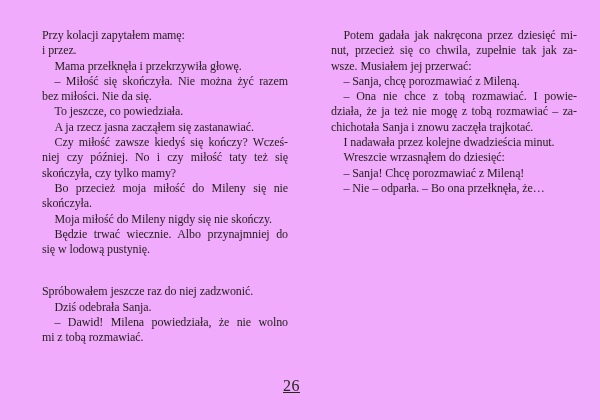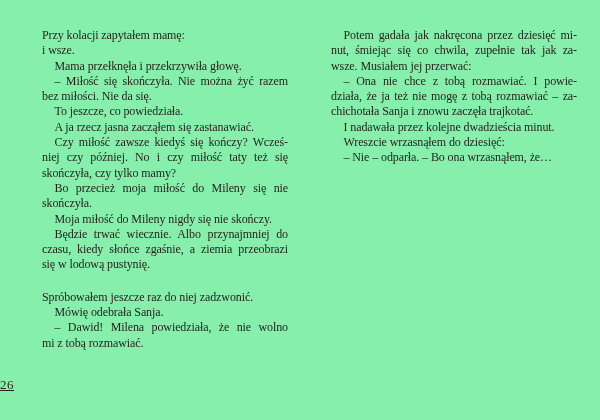--- a/index.html
+++ b/index.html
@@ -11,21 +11,21 @@
     height: 420px;
     background: #fefefe;
     position: relative;
     overflow: hidden;
     font-family: "Liberation Serif", "DejaVu Serif", serif;
     color: #231e1a;
   }
   .book-spread {
     position: absolute;
     inset: 0;
-    background: #86efac;
+    background: #f0abfc;
   }
   .text-column {
     position: absolute;
     top: 28px;
     width: 246px;
   }
   .text-column.left  { left: 42px;  }
   .text-column.right { left: 331px; font-family: Liberation Serif, serif; }
   .line {
     font-size: 12px;
@@ -34,68 +34,69 @@
     letter-spacing: -0.1px;
     overflow: hidden;
     white-space: normal;
     text-align: left;
   }
   .line.indent { padding-left: 12.5px; }
   .line.justify {
     text-align: justify;
     text-align-last: justify;
   }
-  .line.gap { margin-top: 17px; }
+  .line.gap { margin-top: 27px; }
   .page-number {
     position: absolute;
     top: 377px;
     left: 0;
     width: 300px;
-    text-align: left;
-    font-size: 13px;
+    text-align: right;
+    font-size: 16px;
     letter-spacing: 0.5px;
     color: #2a2521;
     text-decoration: underline;
   }
 </style>
 </head>
 <body>
 
 <main class="book-spread">
 
   <section class="text-column left" id="left-column">
       <div class="line">Przy kolacji zapytałem mamę:</div>
-      <div class="line">i wsze.</div>
+      <div class="line">i przez.</div>
       <div class="line indent">Mama przełknęła i przekrzywiła głowę.</div>
       <div class="line indent justify">– Miłość się skończyła. Nie można żyć razem</div>
       <div class="line">bez miłości. Nie da się.</div>
       <div class="line indent">To jeszcze, co powiedziała.</div>
       <div class="line indent">A ja rzecz jasna zacząłem się zastanawiać.</div>
       <div class="line indent justify">Czy miłość zawsze kiedyś się kończy? Wcześ-</div>
       <div class="line justify">niej czy później. No i czy miłość taty też się</div>
       <div class="line">skończyła, czy tylko mamy?</div>
       <div class="line indent justify">Bo przecież moja miłość do Mileny się nie</div>
       <div class="line">skończyła.</div>
       <div class="line indent">Moja miłość do Mileny nigdy się nie skończy.</div>
       <div class="line indent justify">Będzie trwać wiecznie. Albo przynajmniej do</div>
-      <div class="line justify">czasu, kiedy słońce zgaśnie, a ziemia przeobrazi</div>
       <div class="line">się w lodową pustynię.</div>
       <div class="line gap">Spróbowałem jeszcze raz do niej zadzwonić.</div>
-      <div class="line indent">Mówię odebrała Sanja.</div>
+      <div class="line indent">Dziś odebrała Sanja.</div>
       <div class="line indent justify">– Dawid! Milena powiedziała, że nie wolno</div>
       <div class="line">mi z tobą rozmawiać.</div>
     </section>
 
   <section class="text-column right" id="right-column">
       <div class="line indent justify">Potem gadała jak nakręcona przez dziesięć mi-</div>
-      <div class="line justify">nut, śmiejąc się co chwila, zupełnie tak jak za-</div>
+      <div class="line justify">nut, przecież się co chwila, zupełnie tak jak za-</div>
       <div class="line">wsze. Musiałem jej przerwać:</div>
+      <div class="line indent">– Sanja, chcę porozmawiać z Mileną.</div>
       <div class="line indent justify">– Ona nie chce z tobą rozmawiać. I powie-</div>
       <div class="line justify">działa, że ja też nie mogę z tobą rozmawiać – za-</div>
       <div class="line">chichotała Sanja i znowu zaczęła trajkotać.</div>
       <div class="line indent">I nadawała przez kolejne dwadzieścia minut.</div>
       <div class="line indent">Wreszcie wrzasnąłem do dziesięć:</div>
-      <div class="line indent">– Nie – odparła. – Bo ona wrzasnąłem, że…</div>
+      <div class="line indent">– Sanja! Chcę porozmawiać z Mileną!</div>
+      <div class="line indent">– Nie – odparła. – Bo ona przełknęła, że…</div>
     </section>
 
   <div class="page-number">26</div>
 
 </main>
 
 </body></html>

